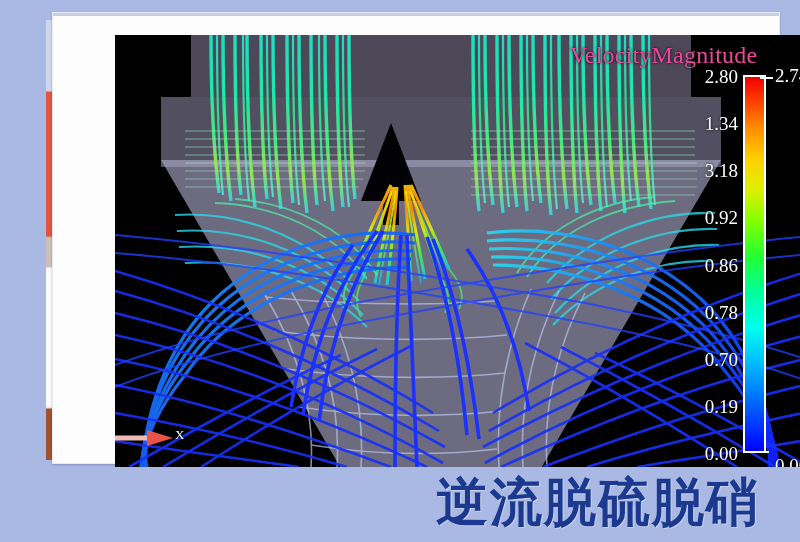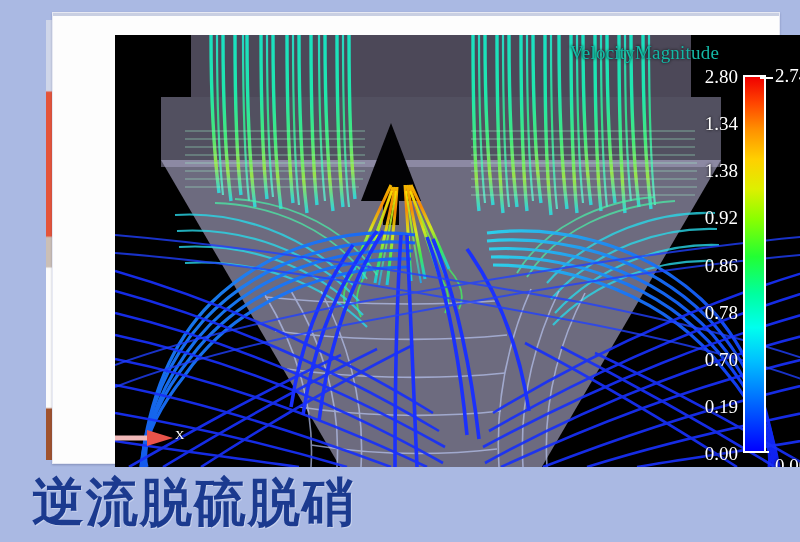--- a/index.html
+++ b/index.html
@@ -62,22 +62,22 @@
   #nozzle-stem{
     left:268px;top:150px;width:16px;height:40px;background:#010102;
   }
 
   
   .slayer{position:absolute;left:0;top:0;width:708px;height:432px;}
   .slayer svg{display:block;}
 
   
   #cbar-title{
-    position:absolute;left:455px;top:7px;color:#14b8a6;
-    font-size:19px;letter-spacing:.2px;text-shadow:0 0 3px #000;
+    position:absolute;left:455px;top:7px;color:#ec4899;
+    font-size:24px;letter-spacing:.2px;text-shadow:0 0 3px #000;
     white-space:nowrap;
   }
   #cbar{
     position:absolute;left:628px;top:40px;width:23px;height:378px;
     background:linear-gradient(to top,
        #0000ff 0%, #0040ff 8%, #0080ff 16%, #00bfff 24%,
        #00ffee 33%, #00ff9f 42%, #22ff33 52%, #8aff00 62%,
        #ddf000 70%, #ffd000 78%, #ff9000 86%, #ff4500 93%, #f00000 100%);
     border:2px solid #fff;
     box-sizing:border-box;
@@ -105,30 +105,29 @@
   
   #axis{position:absolute;left:-2px;top:390px;width:84px;height:26px;}
   #axis .lbl{
     position:absolute;left:62px;top:2px;color:#fff;font-size:13px;
     font-family:"Liberation Serif",serif;text-shadow:0 0 3px #000;
   }
 
   
   #caption{
     position:absolute;left:0;top:470px;width:760px;height:66px;
-    text-align:left;
+    text-align:right;
     color:#1b3a8f;
     font-family:"DejaVu Sans",sans-serif;
     font-weight:bold;
     font-size:52px;
     line-height:64px;
     letter-spacing:2px;
     text-shadow:1px 1px 0 rgba(255,255,255,.35);
     white-space:nowrap;
-    margin-left:32px;
   }
 </style>
 </head>
 <body>
 
 <div id="stage">
 
   <div id="left-strip"></div>
 
   <div id="frame">
@@ -377,21 +376,21 @@
         </svg>
       </div>
 
       <div id="cbar-title">VelocityMagnitude</div>
 
       <div id="cbar"></div>
 
       <div id="cbar-ticks">
         <span>2.80</span>
         <span>1.34</span>
-        <span>1.38</span>
+        <span>3.18</span>
         <span>0.92</span>
         <span>0.86</span>
         <span>0.78</span>
         <span>0.70</span>
         <span>0.19</span>
         <span>0.00</span>
       </div>
 
       <div class="range-dash" id="dash-max"></div>
       <div class="range-lbl" id="range-max">2.74</div>

